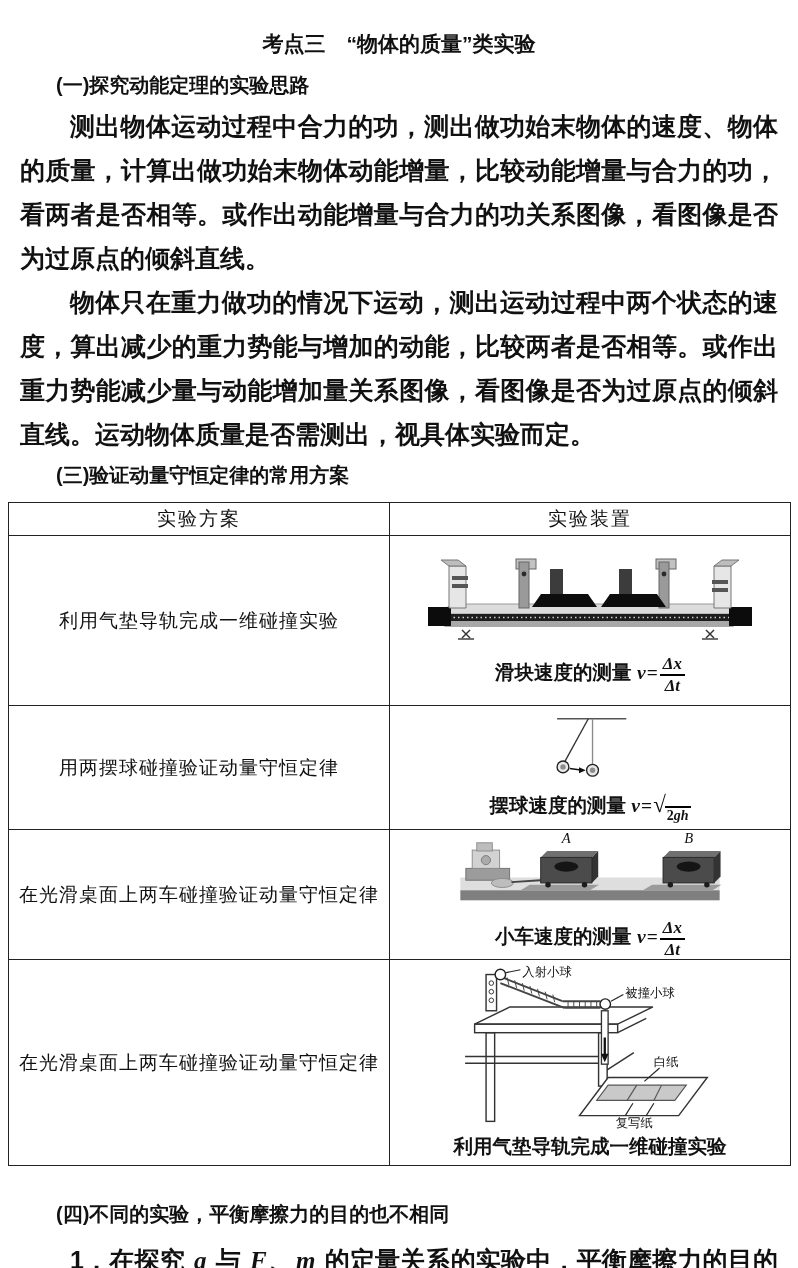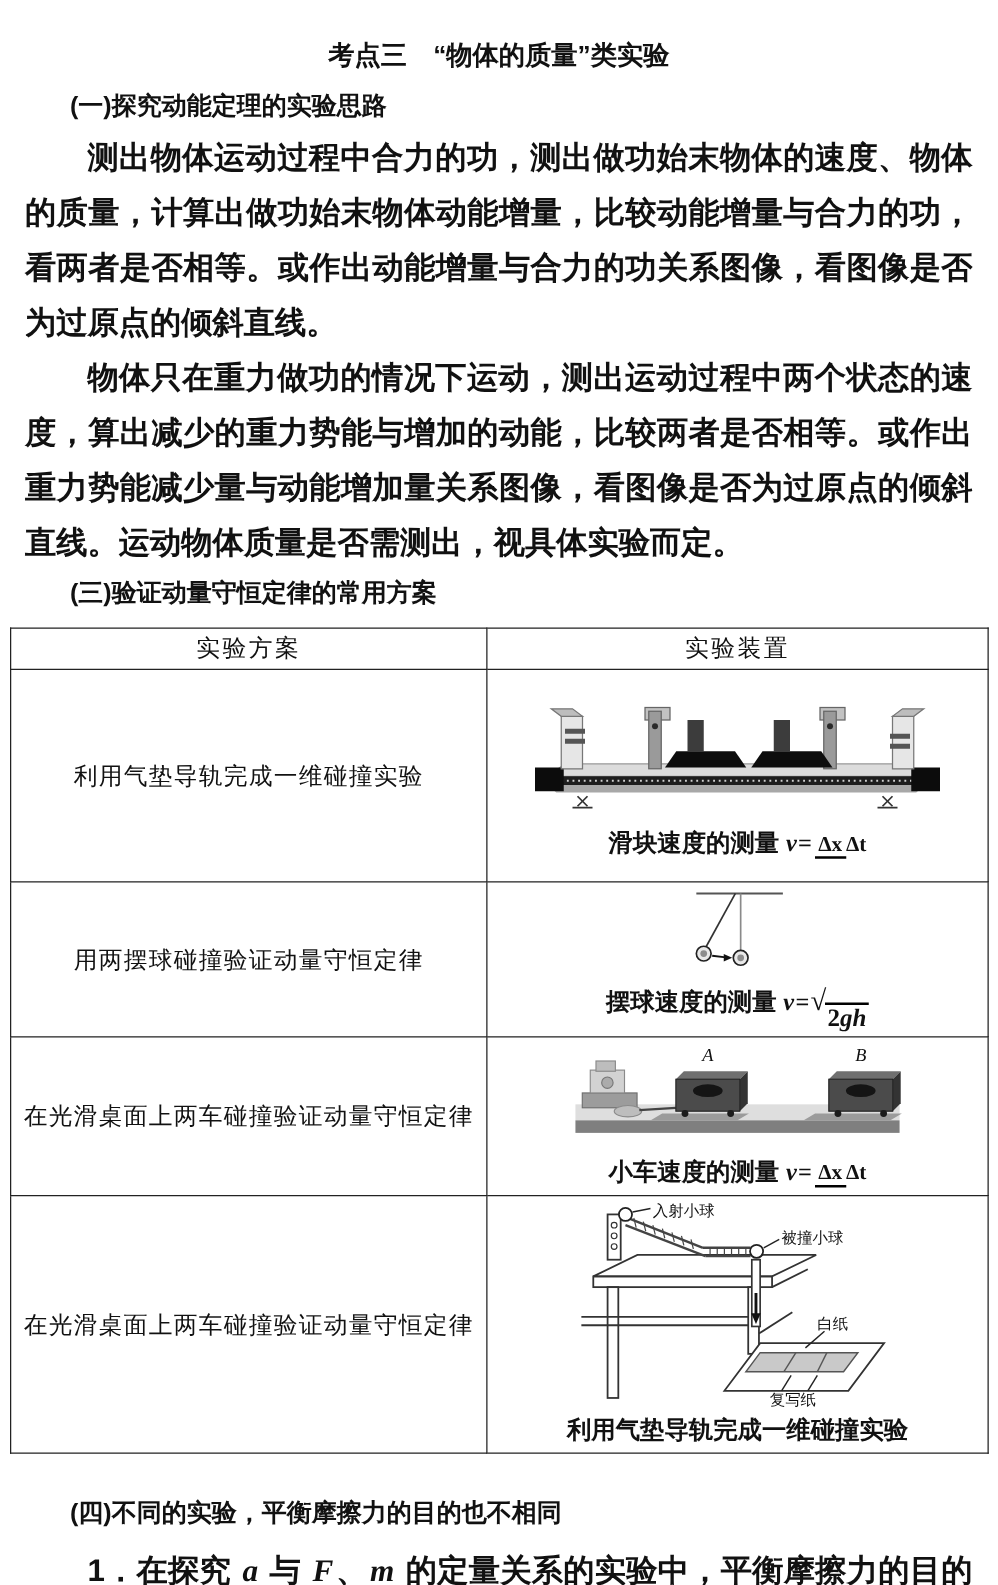--- a/index.html
+++ b/index.html
@@ -51,27 +51,28 @@
   .device-cell{padding:6px 0;}
   .device-inner{display:flex;flex-direction:column;align-items:center;justify-content:center;gap:4px;}
   .caption{
     font-size:19.5px;font-weight:bold;white-space:nowrap;
     font-family:"Liberation Sans","DejaVu Sans",sans-serif;
   }
   .math{font-family:"Liberation Serif","DejaVu Serif",serif;font-weight:bold;}
   .mvar{font-style:italic;}
   .eq{padding:0 1px;}
   .frac{
-    display:inline-flex;vertical-align:middle;
+    display:inline-flex;flex-direction:column;vertical-align:middle;
     font-size:17px;line-height:1.15;text-align:center;margin-left:1px;
+    font-style:italic;
   }
   .frac .fnum{border-bottom:2px solid #000;padding:0 3px;}
   .sqrt{display:inline-flex;align-items:flex-start;}
   .sqrt-sign{font-size:23px;line-height:1;font-style:normal;}
-  .radicand{border-top:2px solid #000;padding:0 2px;margin-left:-1px;font-size:20px;margin-top:13px;}
+  .radicand{border-top:2px solid #000;padding:0 2px;margin-left:-1px;font-size:14px;margin-top:13px;}
   .rnum{font-style:normal;}
   .rvar{font-style:italic;}
 
   .row1{height:170px;}
   .row2{height:124px;}
   .row3{height:127px;}
   .row4{height:206px;}
 
   .sec4-block{margin-top:26px;}
   .svg-diagram{display:block;}

